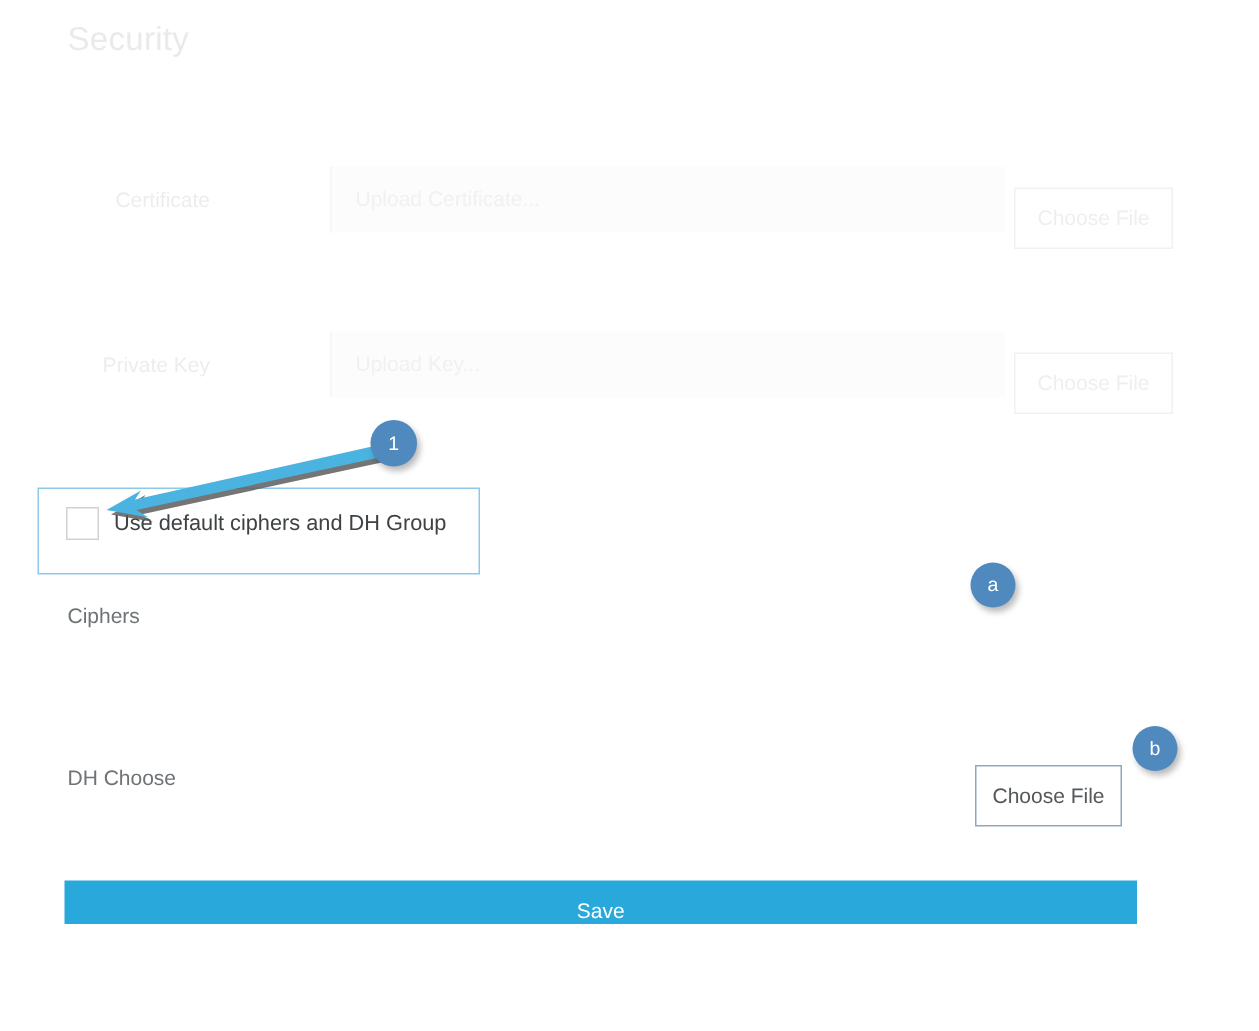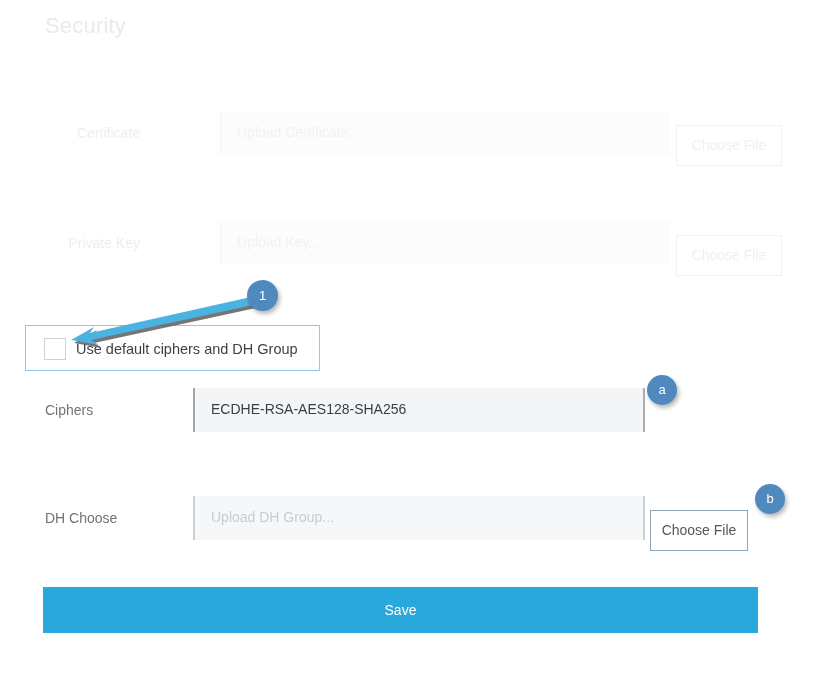--- a/index.html
+++ b/index.html
@@ -115,21 +115,21 @@
     border: 1px solid #8fa7bd;
     color: #55585b;
   }
 
   
   .checkbox-highlight {
     position: absolute;
     left: 25px;
     top: 325px;
     width: 295px;
-    height: 46px;
+    height: 58px;
     box-sizing: border-box;
     border: 1px solid #8ecae8;
     background: #ffffff;
     padding-left: 10px;
   }
   .checkbox-box {
     position: absolute;
     left: 18px;
     top: 12px;
     width: 22px;
@@ -177,21 +177,21 @@
     z-index: 25;
     pointer-events: none;
   }
 
   
   .save-btn {
     position: absolute;
     left: 43px;
     top: 587px;
     width: 715px;
-    height: 46px;
+    height: 29px;
     background: #29a8dc;
     color: #ffffff;
     font-size: 14px;
     line-height: 39px;
     text-align: center;
     border: none;
     cursor: pointer;
     font-family: "Liberation Sans", sans-serif;
   }
 </style>
@@ -225,28 +225,26 @@
 
   <div class="badge n1">1</div>
 
   <div class="checkbox-highlight">
     <div class="checkbox-box"></div>
     <div class="checkbox-label">Use default ciphers and DH Group</div>
   </div>
 
   <div class="form-row active" style="top:388px;">
     <div class="row-label left">Ciphers</div>
-    <div class="text-input active-input">ECDHE-RSA-AES128-SHA256</div>
   </div>
 
   <div class="badge a">a</div>
 
   <div class="form-row active" style="top:496px;">
     <div class="row-label left">DH Choose</div>
-    <div class="text-input active-input placeholder">Upload DH Group...</div>
     <div class="choose-btn solid">Choose File</div>
   </div>
 
   <div class="badge b">b</div>
 
   <button class="save-btn">Save</button>
 
 </div>
 
 </body></html>

